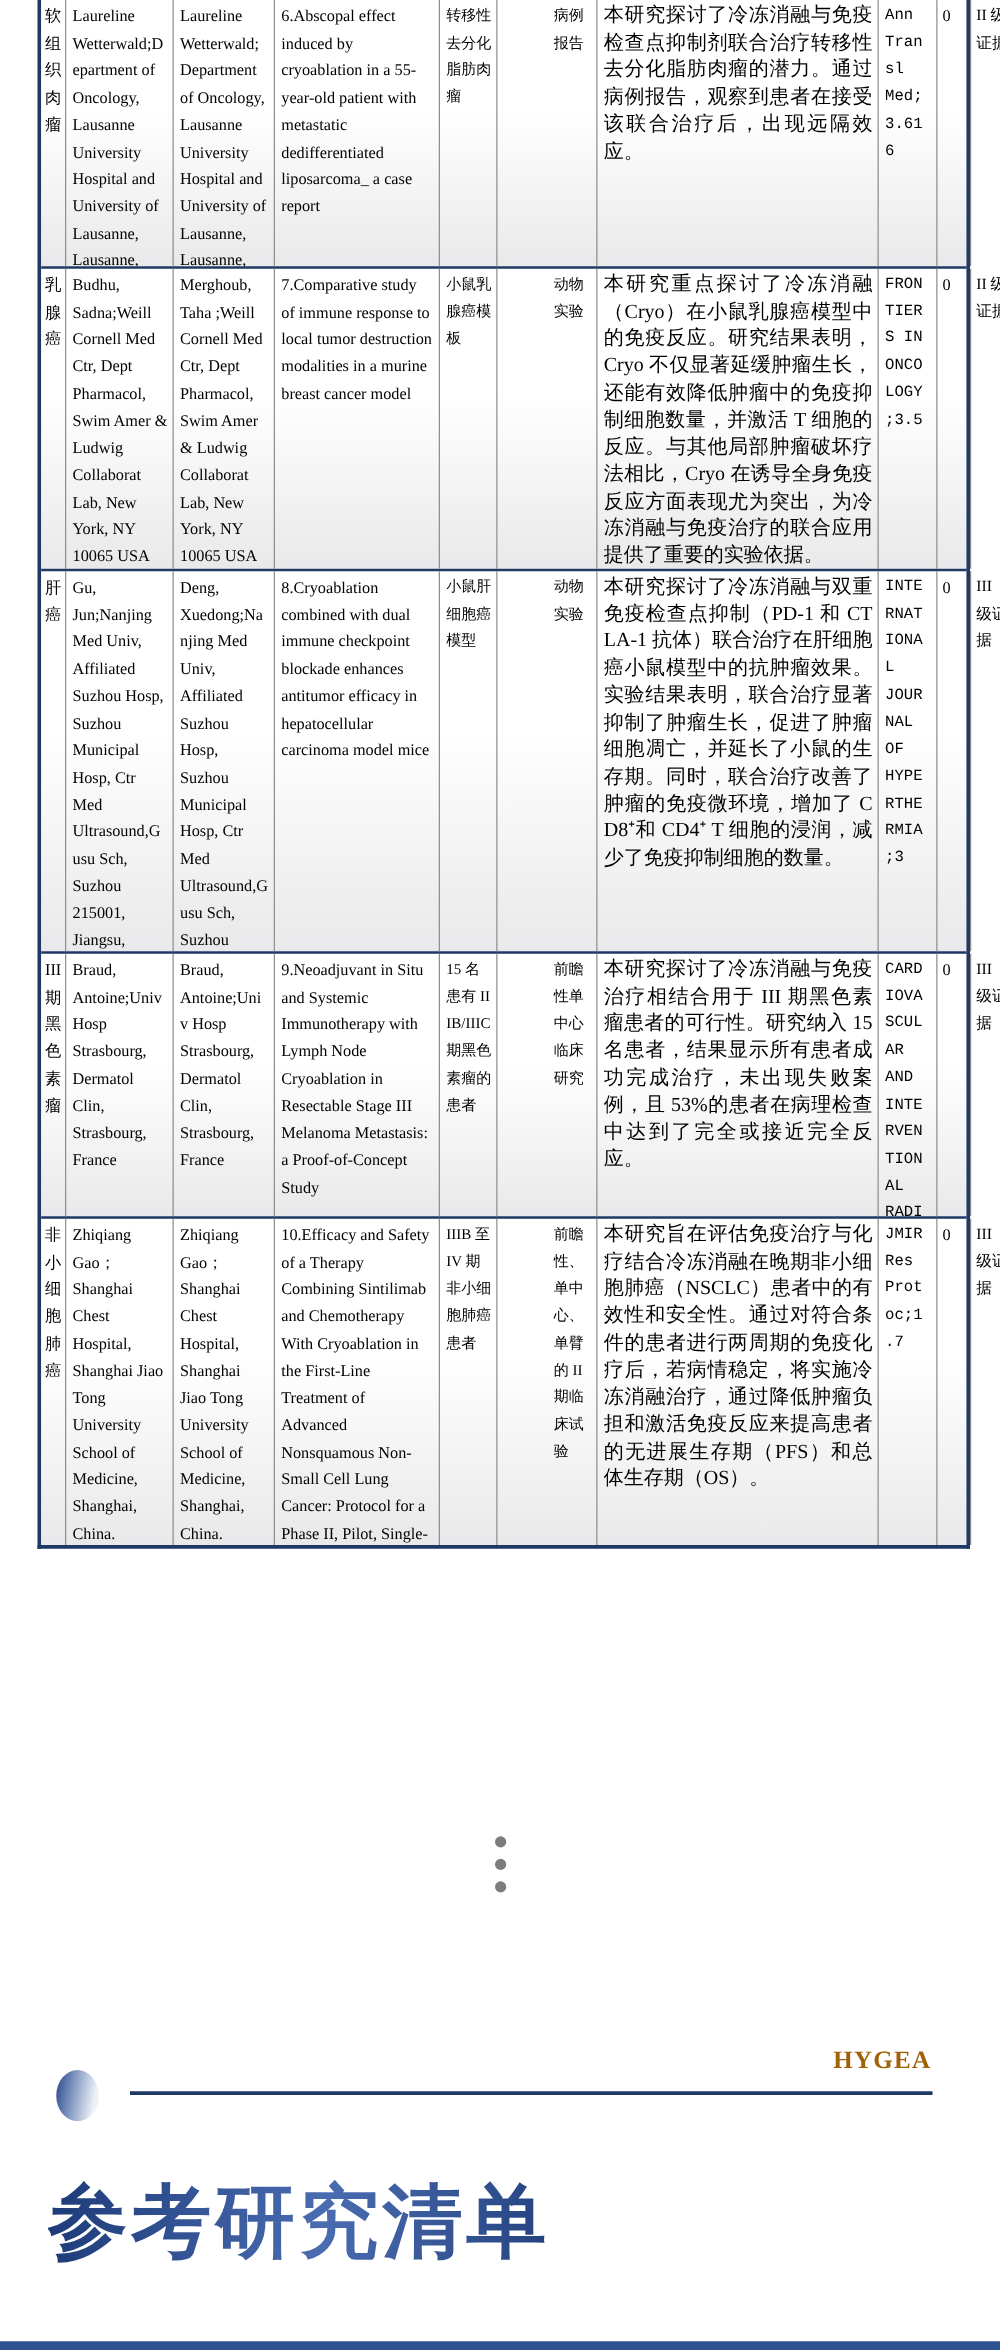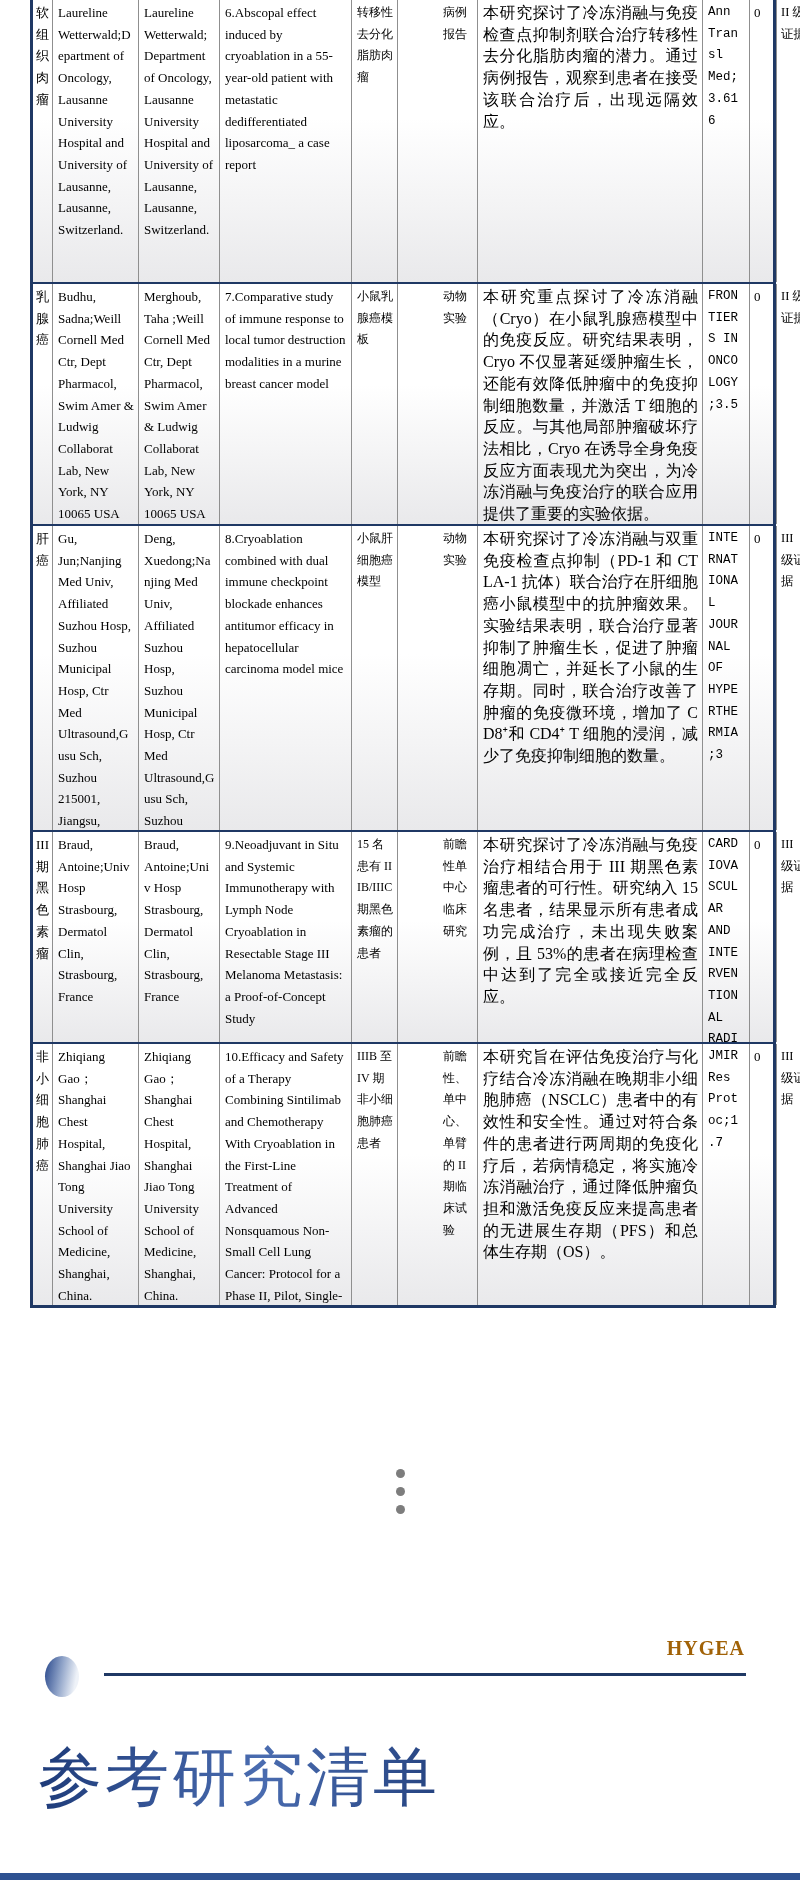--- a/index.html
+++ b/index.html
@@ -44,39 +44,39 @@
     font-size:20px;font-weight:bold;letter-spacing:1px;color:#a16207;
     font-family:"Liberation Serif",serif;
   }
   .brand-line{position:absolute;left:104px;top:1673px;width:642px;height:3px;background:#1f3864;}
   .orb{
     position:absolute;left:45px;top:1656px;width:34px;height:41px;border-radius:50%;
     background:linear-gradient(100deg,#3a5796 8%,#8fa3c8 45%,#eef2f8 85%);
   }
   .page-title{
     position:absolute;left:38px;top:1734px;
-    font-size:64px;font-weight:normal;letter-spacing:3px;
+    font-size:64px;font-weight:bold;letter-spacing:3px;
     font-family:"Liberation Serif",serif;color:#27458f;white-space:nowrap;
   }
   @supports ((-webkit-background-clip:text) or (background-clip:text)){
     .page-title{
       background:linear-gradient(95deg,#1d3a78 0%,#4a6cb0 55%,#24427f 100%);
       -webkit-background-clip:text;background-clip:text;color:transparent;
     }
   }
   .bottom-bar{position:absolute;left:0;top:1873px;width:800px;height:7px;background:#2e5191;}
 </style>
 </head>
 <body>
 
 <div class="page">
 
   <div class="tbl">
 
-    <div class="row" style="height:282px">
+    <div class="row" style="height:213px">
       <div class="cell c-cancer">软组织肉瘤</div>
       <div class="cell c-auth1">Laureline Wetterwald;Department of Oncology, Lausanne University Hospital and University of Lausanne, Lausanne, Switzerland.</div>
       <div class="cell c-auth2">Laureline Wetterwald;Department of Oncology, Lausanne University Hospital and University of Lausanne, Lausanne, Switzerland.</div>
       <div class="cell c-title">6.Abscopal effect induced by cryoablation in a 55-year-old patient with metastatic dedifferentiated liposarcoma_ a case report</div>
       <div class="cell c-subject">转移性去分化脂肪肉瘤</div>
       <div class="cell c-type">病例报告</div>
       <div class="cell c-summary">本研究探讨了冷冻消融与免疫检查点抑制剂联合治疗转移性去分化脂肪肉瘤的潜力。通过病例报告，观察到患者在接受该联合治疗后，出现远隔效应。</div>
       <div class="cell c-journal">Ann Transl Med;3.616</div>
       <div class="cell c-count">0</div>
       <div class="cell c-evidence">II 级证据</div>

